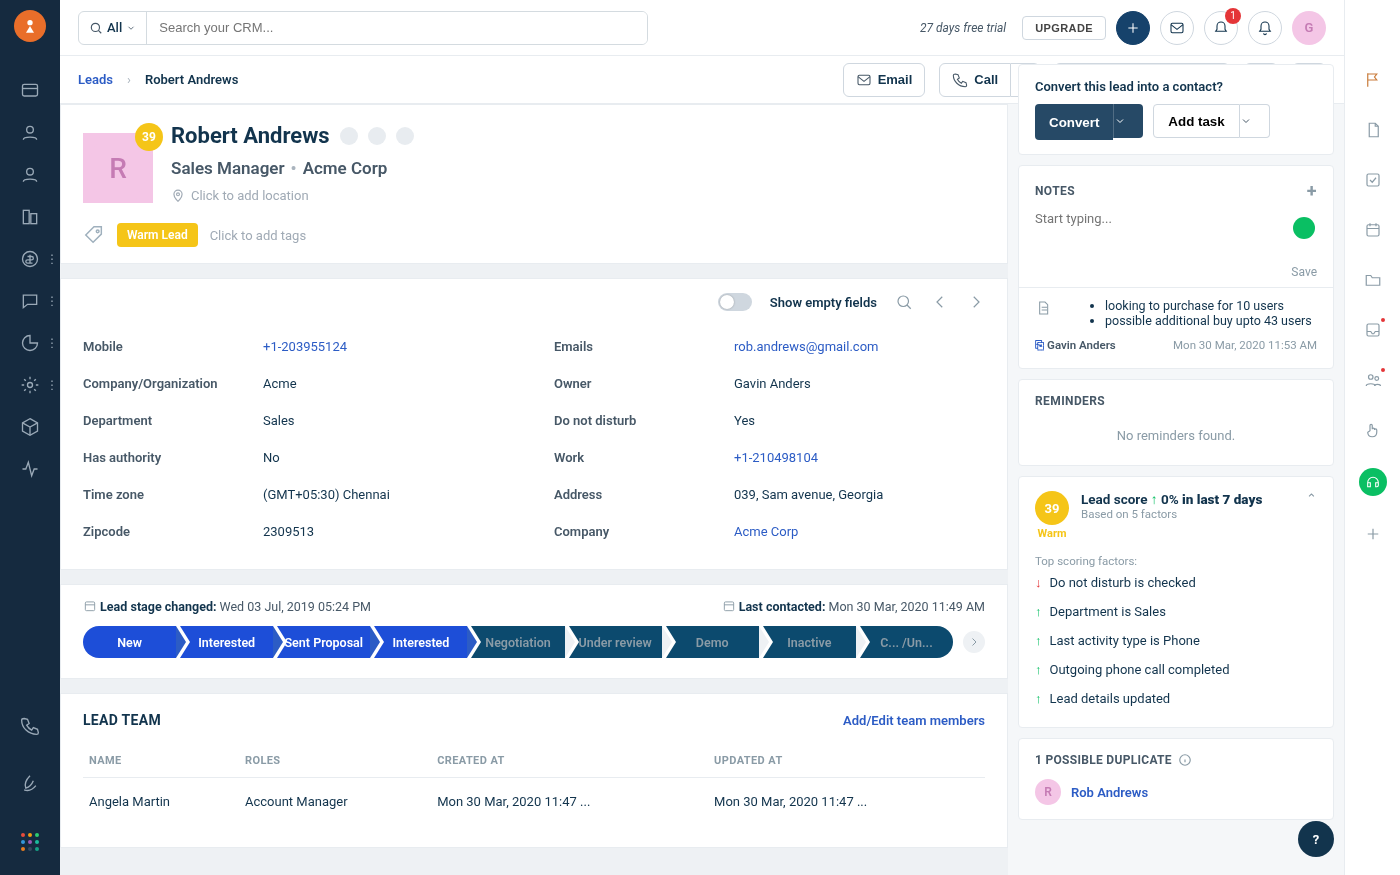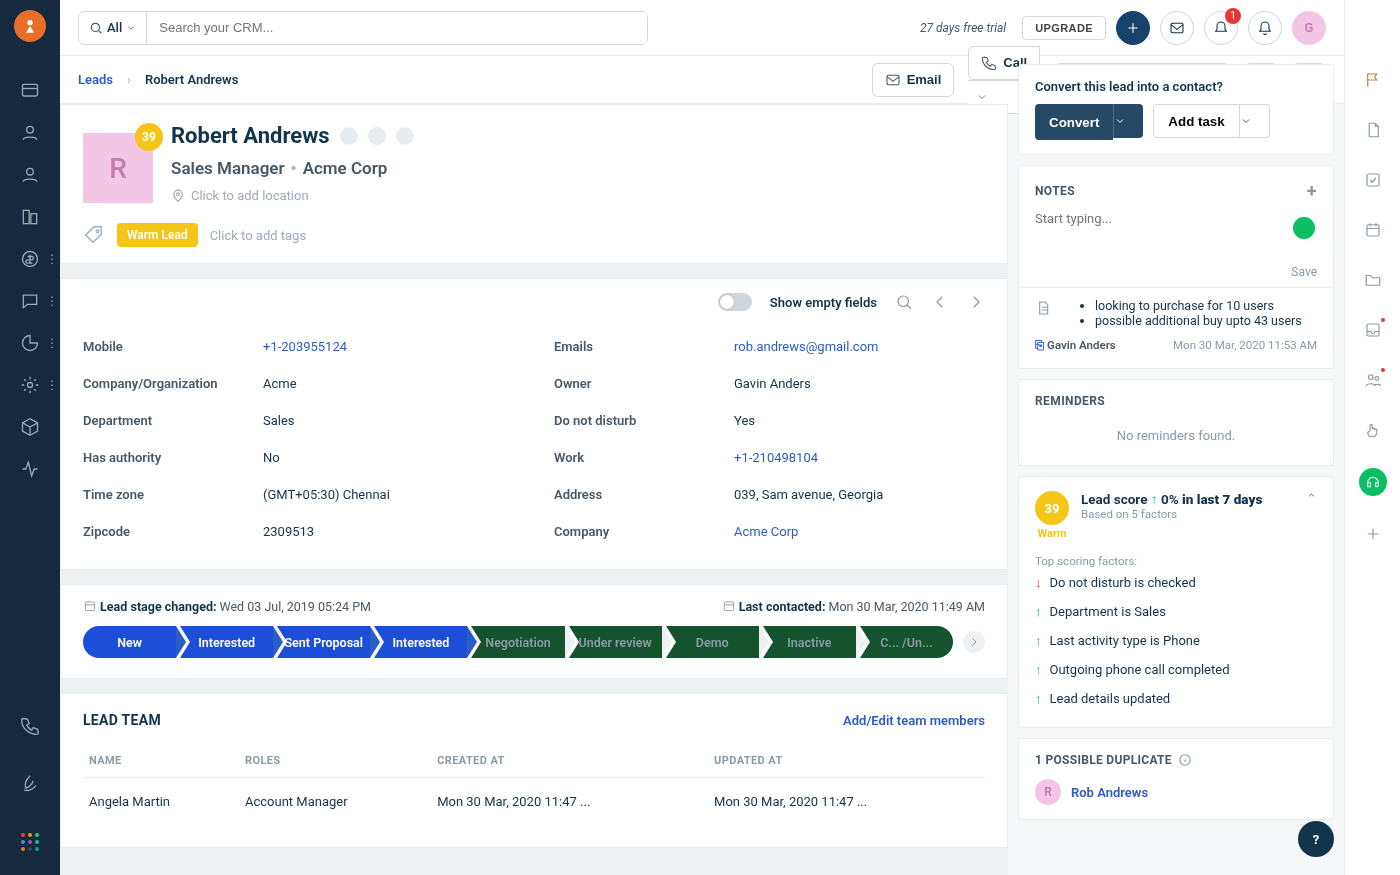--- a/index.html
+++ b/index.html
@@ -84,21 +84,21 @@
 .frow{ display:flex; }
 .frow .lbl{ width:180px; color:#475867; font-weight:600; font-size:13px;}
 .frow .val{ color:#12344d; font-size:13px;}
 .frow .val a{color:#2c5cc5;}
 .frow{padding:8px 0;}
 
 .stage-card{ margin-top:14px; padding:14px 22px 20px;}
 .stage-meta{ display:flex; justify-content:space-between; font-size:12.5px; color:#475867; margin-bottom:12px;}
 .stage-meta b{font-weight:700; color:#12344d;}
 .chevrons{ display:flex; height:32px; position:relative; overflow:hidden;}
-.chev{ flex:1; position:relative; display:flex;align-items:center;justify-content:center; font-size:12.5px; font-weight:600; color:#8a9ba6; background:#14532d; margin-right:4px;}
+.chev{ flex:1; position:relative; display:flex;align-items:center;justify-content:center; font-size:12.5px; font-weight:600; color:#8a9ba6; background:#0c4a6e; margin-right:4px;}
 .chev::after{content:'';position:absolute;right:-10px;top:0;border-left:10px solid #eef1f4;border-top:16px solid transparent;border-bottom:16px solid transparent;z-index:1;}
 .chev::before{content:'';position:absolute;left:0;top:0;border-left:10px solid #fff;border-top:16px solid transparent;border-bottom:16px solid transparent;}
 .chev:first-child::before{display:none;}
 .chev:first-child{border-radius:16px 0 0 16px;}
 .chev:last-child{border-radius:0 16px 16px 0;}
 .chev:last-child::after{display:none;}
 .chev.on{ background:#1d4ed8; color:#fff;}
 .chev.on::after{border-left-color:#2c5cc5;}
 .stg-arrow{ width:22px;height:22px;border-radius:50%;background:#eef1f4;display:flex;align-items:center;justify-content:center;margin-left:6px;align-self:center;cursor:pointer;}
 
@@ -116,21 +116,21 @@
 .prompt{ font-weight:600; color:#12344d; margin-bottom:10px;}
 .btn-dark{ background:#264966; color:#fff; border:none; border-radius:4px 0 0 4px; height:36px; padding:0 14px; font-weight:600; cursor:pointer;}
 .btn-dark-chev{ background:#264966; color:#fff; border:none; border-left:1px solid rgba(255,255,255,0.2); border-radius:0 4px 4px 0; height:34px; width:30px; cursor:pointer;}
 .btn-out{ background:#fff; border:1px solid #cfd7df; border-radius:4px 0 0 4px; height:34px; padding:0 14px; font-weight:600; cursor:pointer;}
 .btn-out-chev{ background:#fff; border:1px solid #cfd7df; border-left:none; border-radius:0 4px 4px 0; height:34px; width:30px; cursor:pointer;}
 .side-title{ font-size:12px; font-weight:700; letter-spacing:0.4px; color:#475867; display:flex; justify-content:space-between; align-items:center;}
 .note-input{ width:100%; border:none; resize:none; outline:none; font-size:13px; color:#8a9ba6; padding:10px 0 6px; font-family:inherit;}
 .note-save{ text-align:right; color:#8a9ba6; font-size:12px;}
 .grammarly{ position:absolute; width:22px;height:22px;border-radius:50%;background:#0abf63; margin-top:-48px; margin-left:258px;}
 .note-item{ border-top:1px solid #e8ecf0; margin:8px -16px 0; padding:10px 16px 2px; font-size:12.5px;}
-.note-item ul{ margin-left:34px; color:#12344d; }
+.note-item ul{ margin-left:44px; color:#12344d; }
 .note-item .meta{ display:flex; justify-content:space-between; color:#8a9ba6; margin-top:10px; font-size:11.5px;}
 .note-item .meta .auth{color:#475867; font-weight:600;}
 .noremind{ text-align:center; color:#8a9ba6; padding:20px 0 8px;}
 .ls-row{ display:flex; gap:12px; align-items:flex-start;}
 .ls-badge{ width:34px;height:34px;border-radius:50%;background:#f5c518;color:#fff;display:flex;align-items:center;justify-content:center;font-weight:700;}
 .ls-badge-wrap{ text-align:center;}
 .ls-badge-wrap .warm{ color:#f5c518; font-size:11px; font-weight:700; margin-top:2px;}
 .ls-title{ font-weight:700; font-size:13.5px;}
 .ls-title .up{ color:#0abf63;}
 .ls-sub{ color:#8a9ba6; font-size:11.5px;}
@@ -353,21 +353,21 @@
   <span class="sep">›</span>
   <span class="crumb-cur">Robert Andrews</span>
   <div class="grow"></div>
   <button class="btn">
       <svg width="16" height="16" viewBox="0 0 24 24">
         <rect x="3" y="5" width="18" height="14" rx="2"></rect>
         <path d="M3 7l9 7 9-7"></path>
       </svg>
       <span>Email</span>
     </button>
-  <div style="display:flex;flex-direction:column;">
+  <div style="display:flex;">
     <button class="btn split-main">
         <svg width="16" height="16" viewBox="0 0 24 24">
           <path d="M5 3l4 1 2 5-3 2a14 14 0 006 6l2-3 5 2 1 4c0 1-1 2-2 2C10 22 2 14 2 5c0-1 1-2 3-2z"></path>
         </svg>
         <span>Call</span>
       </button>
     <button class="btn split-chev">
         <svg width="12" height="12" viewBox="0 0 24 24">
           <path d="M6 9l6 6 6-6"></path>
         </svg>

